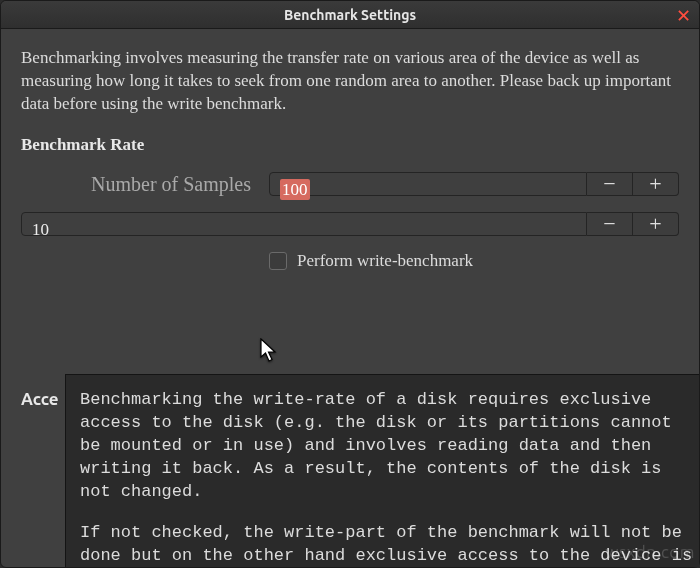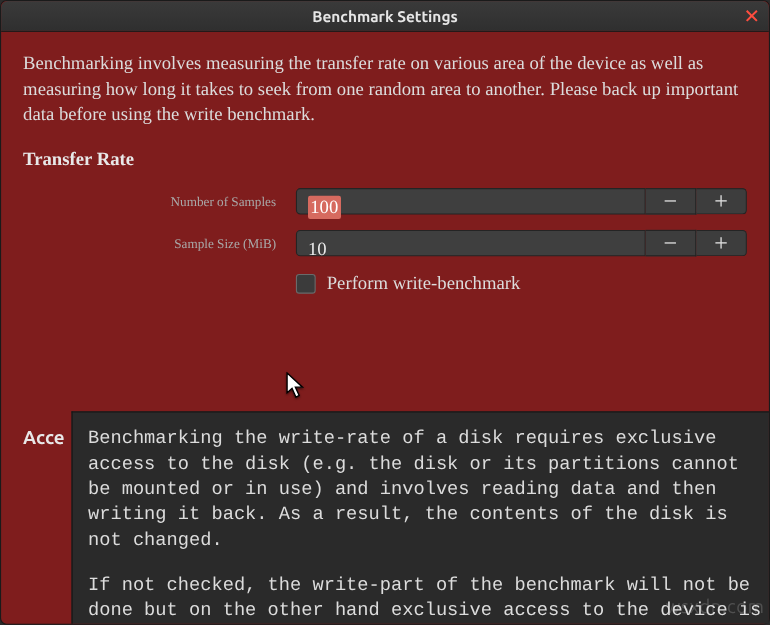--- a/index.html
+++ b/index.html
@@ -1,25 +1,25 @@
 <!DOCTYPE html>
 <html><head>
 <meta charset="utf-8">
 <style>
   * { box-sizing: border-box; margin: 0; padding: 0; }
   html, body { width: 700px; height: 568px; overflow: hidden; font-family: "Ubuntu", "DejaVu Sans", sans-serif; background: #2b2b2b; }
-  .frame { width: 700px; height: 568px; background: #7f1d1d; border: 1px solid #1a1a1a; border-radius: 6px; position: relative; }
+  .frame { width: 700px; height: 568px; background: #404040; border: 1px solid #1a1a1a; border-radius: 6px; position: relative; }
   .titlebar { height: 28px; background: linear-gradient(#3a3a3a,#2f2f2f); border-bottom: 1px solid #1a1a1a; border-radius: 6px 6px 0 0; display: flex; align-items: center; justify-content: center; position: relative; }
   .titlebar .title { color: #e6e6e6; font-weight: 700; font-size: 14px; }
   .titlebar .close { position: absolute; right: 8px; top: 2px; color: #ff4d3f; font-weight: 700; font-size: 18px; cursor: pointer; line-height: 24px; }
   .content { padding: 18px 20px 0 20px; color: #dcdcdc; font-size: 17px; line-height: 1.35; font-family: Liberation Serif, serif; }
   .desc { margin-bottom: 18px; }
   .section-h { color: #e8e8e8; font-weight: 700; font-size: 17px; margin: 6px 0 14px 0; }
   .row { display: flex; align-items: center; margin-bottom: 14px; }
-  .row .lbl { width: 248px; color: #a9a9a9; font-size: 12px; text-align: right; padding-right: 18px; }
+  .row .lbl { width: 248px; color: #a9a9a9; font-size: 20px; text-align: right; padding-right: 18px; }
   .entrywrap { flex: 1; display: flex; align-items: stretch; height: 24px; }
   .entry { flex: 1; background: #3f3f3f; border: 1px solid #242424; border-radius: 4px 0 0 4px; color: #ececec; font-size: 17px; padding: 6px 10px; outline: none; }
   .entry.sel { }
   .entry.sel .seltext { background: #d66a5f; color: #fff; padding: 1px 2px; border-radius: 2px; }
   .stepbtn { width: 46px; border: 1px solid #242424; border-left: none; background: #3d3d3d; color: #e0e0e0; font-size: 22px; display: flex; align-items: center; justify-content: center; cursor: pointer; }
   .stepbtn.minus { }
   .stepbtn.plus { border-radius: 0 4px 4px 0; }
   .checkrow { display: flex; align-items: center; margin-left: 248px; margin-top: 4px; }
   .chk { width: 18px; height: 18px; border: 1px solid #6a6a6a; border-radius: 3px; background: #3b3b3b; margin-right: 10px; position: relative; cursor: pointer; }
   .chk-label { color: #dcdcdc; font-size: 17px; }
@@ -35,35 +35,34 @@
 
 <div class="frame">
   <div class="titlebar">
     <span class="title">Benchmark Settings</span>
     <span class="close">✕</span>
   </div>
 
   <div class="content">
     <div class="desc">Benchmarking involves measuring the transfer rate on various area of the device as well as measuring how long it takes to seek from one random area to another. Please back up important data before using the write benchmark.</div>
 
-    <div class="section-h">Transfer Rate</div>
+    <div class="section-h">Benchmark Rate</div>
 
     <div class="row">
       <div class="lbl">Number of Samples</div>
       <div class="entrywrap">
         <div class="entry sel">
           <span class="seltext">100</span>
         </div>
         <div class="stepbtn minus">−</div>
         <div class="stepbtn plus">+</div>
       </div>
     </div>
 
     <div class="row">
-      <div class="lbl">Sample Size (MiB)</div>
       <div class="entrywrap">
         <div class="entry">
           <span>10</span>
         </div>
         <div class="stepbtn minus">−</div>
         <div class="stepbtn plus">+</div>
       </div>
     </div>
 
     <div class="checkrow">

